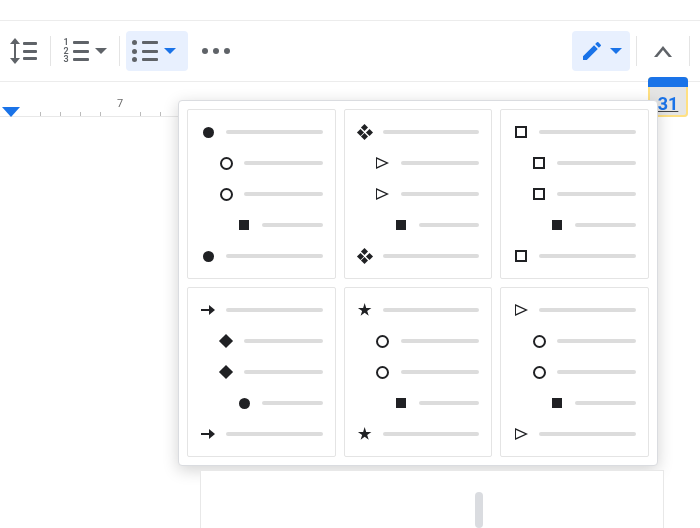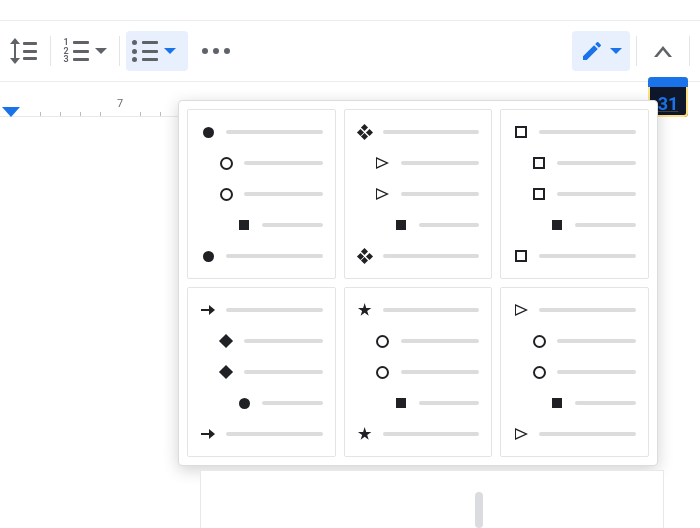--- a/index.html
+++ b/index.html
@@ -99,21 +99,21 @@
     content:""; position:absolute; left:-9px; top:4px;
     width:0; height:0;
     border-left:9px solid transparent; border-right:9px solid transparent;
     border-bottom:11px solid #fff;
   }
 
   
   .calendar-badge {
     position:absolute; right:12px; top:77px;
     width:40px; height:40px; border-radius:4px;
-    background:#0f172a;
+    background:#e5e5e5;
     display:flex; align-items:flex-end; justify-content:center;
     box-shadow: inset 0 0 0 2px #ffe082;
     text-decoration: underline;
   }
   .calendar-badge .hdr {
     position:absolute; top:0; left:0; right:0; height:10px;
     background:#1a73e8; border-radius:4px 4px 0 0;
   }
   .calendar-badge .num {
     font-size:18px; font-weight:700; color:#1a73e8; padding-bottom:3px;

